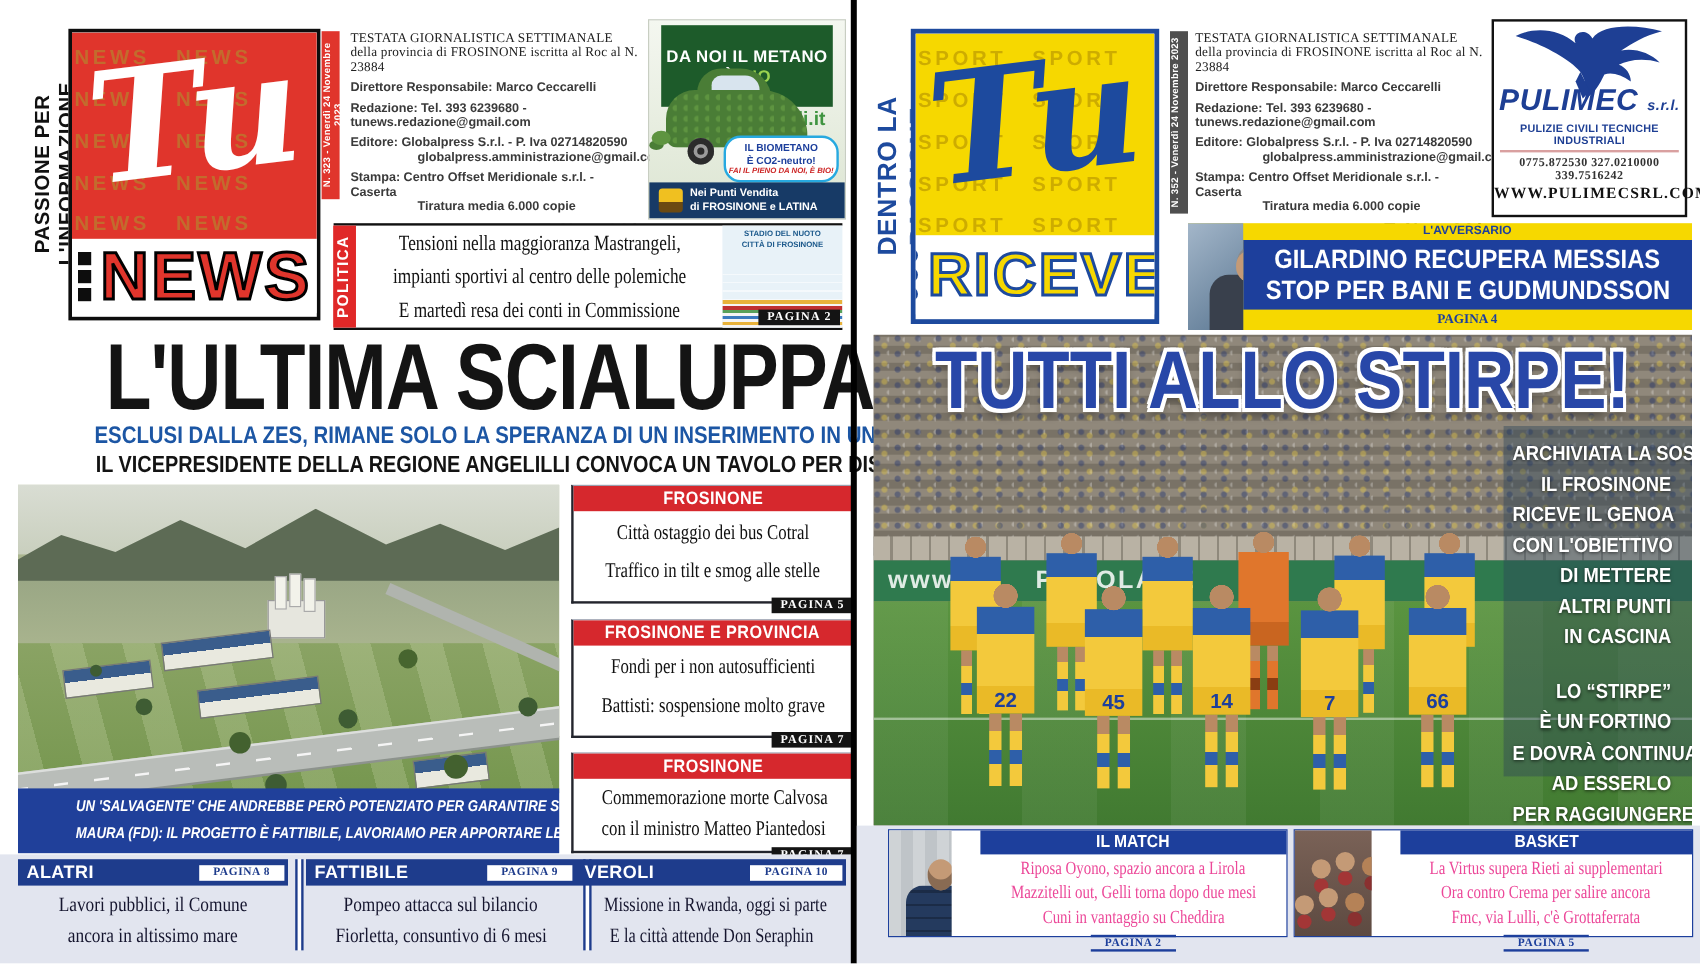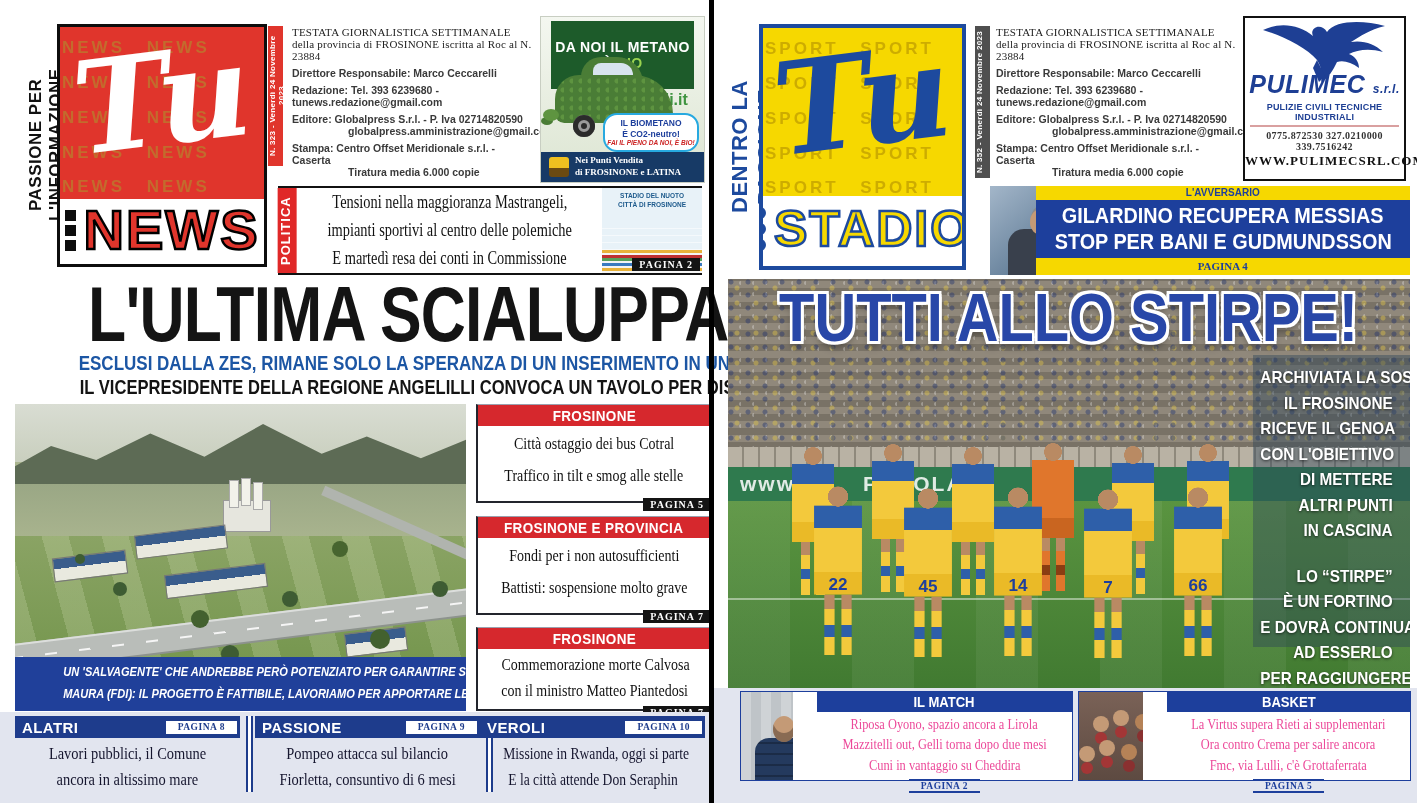--- a/index.html
+++ b/index.html
@@ -86,21 +86,21 @@
     box-shadow:inset 0 0 0 5px #2b2b2b,inset 0 0 0 8px #9a9a9a;}
   .exhaust{position:absolute;left:2px;top:92px;width:16px;height:12px;border-radius:50%;background:#5e9440;
     box-shadow:-4px 6px 0 -2px #4a7d36;}
   .bubble{position:absolute;right:5px;top:96px;width:88px;background:#fff;border:2px solid #27a9e0;
     border-radius:14px;padding:3px 2px;text-align:center;line-height:1.25;}
   .bub1{color:#1d3f9c;font-weight:800;font-size:8.5px;}
   .bub3{color:#cc2222;font-weight:700;font-style:italic;font-size:6.5px;}
   .ad-footer{position:absolute;left:0;right:0;bottom:0;height:30px;background:#173a66;
     display:flex;align-items:center;gap:6px;padding:0 8px;}
   .tz-logo{width:20px;height:20px;background:linear-gradient(#f0c020 55%,#6b4a12 55%);border-radius:3px;}
-  .ad-foot-text{color:#fff;font-size:9px;font-weight:700;line-height:1.3;font-family:Liberation Serif, serif;}
+  .ad-foot-text{color:#fff;font-size:9px;font-weight:700;line-height:1.3;}
 
   
   #l-politica{left:278px;top:186px;width:424px;height:89px;display:flex;
     border-top:2.5px solid #111;border-bottom:2.5px solid #111;box-sizing:border-box;background:#fff;}
   .pol-label{width:22px;background:#e02828;color:#fff;writing-mode:vertical-rl;
     transform:rotate(180deg);text-align:center;font-weight:800;font-size:13px;letter-spacing:1px;}
   .pol-head{flex:1;font-family:"Liberation Serif",serif;font-size:18px;line-height:1.55;
     text-align:center;color:#111;padding-top:1px;}
   .pol-photo{width:118px;position:relative;overflow:hidden;background:#e8f2f8;}
   .pool-top{height:36%;text-align:center;color:#1d5a8c;font-weight:800;font-size:6.5px;line-height:1.4;padding-top:3px;}
@@ -414,21 +414,21 @@
     <span class="bbox-page">PAGINA 8</span>
   </div>
   <div class="bbox-body">
     <div><span class="cx85">Lavori pubblici, il Comune</span></div>
     <div><span class="cx85">ancora in altissimo mare</span></div>
   </div>
 </div>
 <div class="abs vsep" style="left:246px;"></div>
 <div class="abs bbox" style="left:255px;">
   <div class="bbox-head">
-    <span class="bbox-label">PASSIONE</span>
+    <span class="bbox-label">FATTIBILE</span>
     <span class="bbox-page">PAGINA 9</span>
   </div>
   <div class="bbox-body">
     <div><span class="cx85">Pompeo attacca sul bilancio</span></div>
     <div><span class="cx85">Fiorletta, consuntivo di 6 mesi</span></div>
   </div>
 </div>
 <div class="abs vsep" style="left:486px;"></div>
 <div class="abs bbox" style="left:480px;width:225px;">
   <div class="bbox-head">
@@ -449,21 +449,21 @@
   <div class="logo-top">
     <div class="pattern">SPORT SPORT SPORT SPORT SPORT SPORT SPORT SPORT SPORT SPORT SPORT SPORT SPORT SPORT SPORT SPORT SPORT SPORT SPORT SPORT SPORT SPORT SPORT SPORT SPORT SPORT SPORT SPORT SPORT SPORT SPORT SPORT SPORT SPORT SPORT SPORT</div>
     <div class="tu-script">Tu</div>
   </div>
   <div class="logo-bottom">
     <div class="dotcol">
       <div class="dot"></div>
         <div class="dot"></div>
         <div class="dot"></div>
     </div>
-    <div class="logo-word">STADIO</div>
+    <div class="logo-word">RICEVE</div>
   </div>
 </div>
 
 <div class="abs issue" id="r-issue">N. 352 - Venerdì 24 Novembre 2023</div>
 
 <div class="abs info" id="r-info">
   <div class="inf-serif">TESTATA GIORNALISTICA SETTIMANALE</div>
   <div class="inf-serif">della provincia di FROSINONE iscritta al Roc al N. 23884</div>
   <div class="inf-line">Direttore Responsabile: Marco Ceccarelli</div>
   <div class="inf-line">Redazione: Tel. 393 6239680 - tunews.redazione@gmail.com</div>

